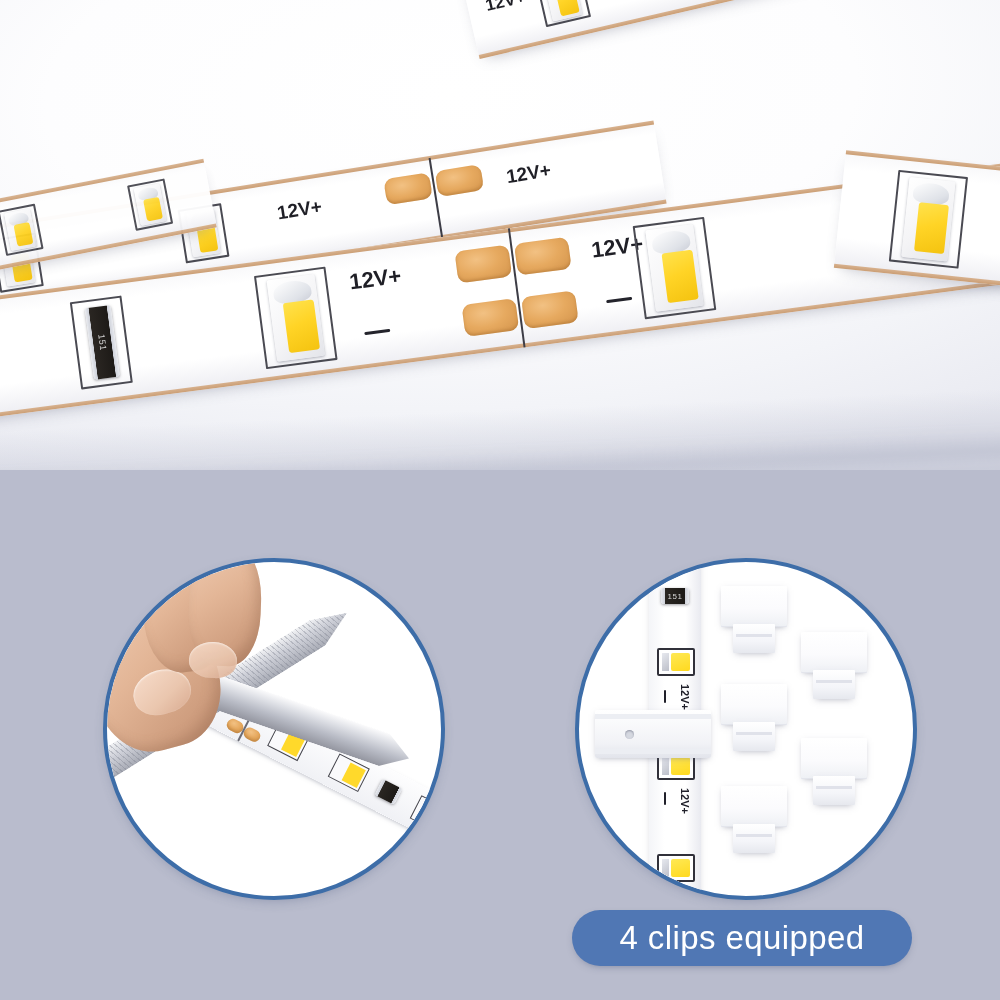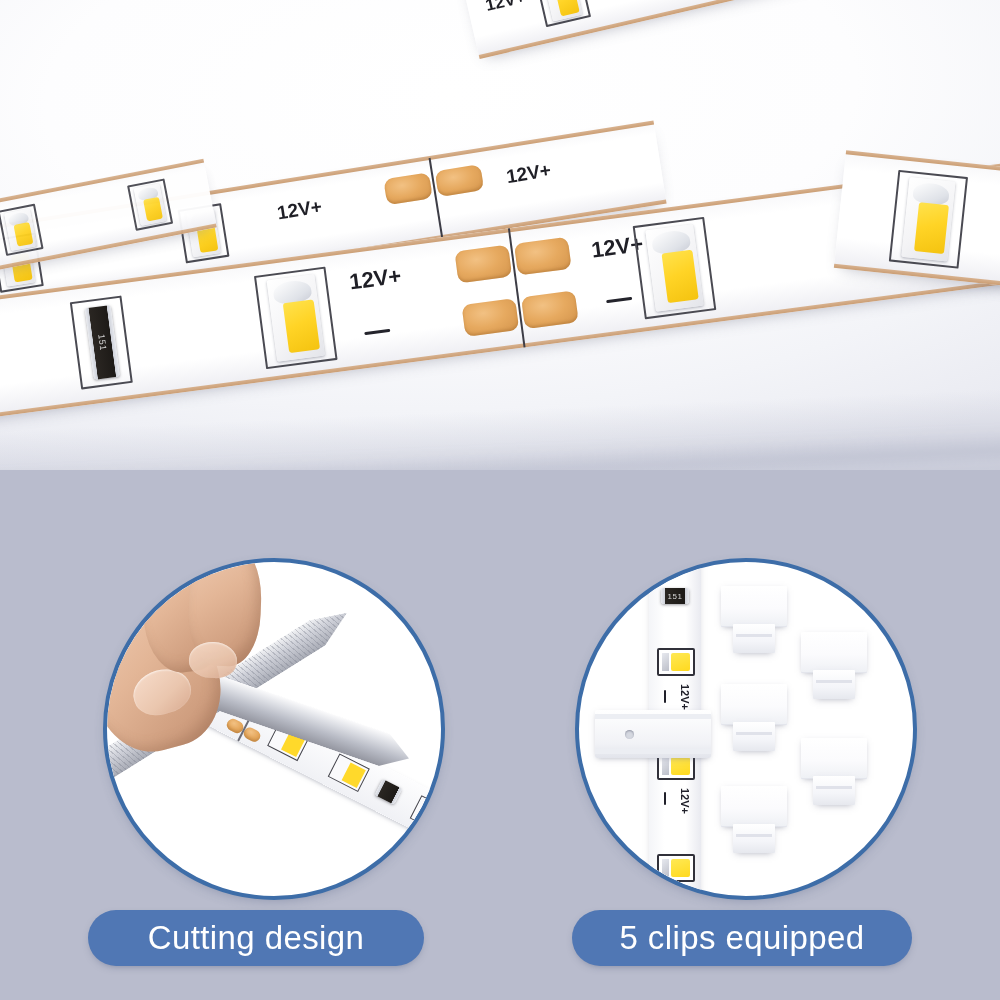--- a/index.html
+++ b/index.html
@@ -353,23 +353,20 @@
                       clip-path:polygon(0 0,92% 0,100% 50%,92% 100%,0 100%);"></div>
 
           <div class="finger" style="left:-16px;top:38px;width:126px;height:150px;transform:rotate(-15deg);"></div>
           <div class="nail" style="left:26px;top:108px;width:58px;height:44px;transform:rotate(-16deg);"></div>
           <div class="finger" style="left:36px;top:-12px;width:80px;height:122px;transform:rotate(-7deg);"></div>
           <div class="finger" style="left:82px;top:-22px;width:72px;height:126px;transform:rotate(2deg);"></div>
           <div class="nail" style="left:82px;top:80px;width:48px;height:36px;transform:rotate(3deg);opacity:.9;"></div>
         </div>
       </div>
 
-      <div class="badge" style="left:88px;top:440px;width:336px;height:56px;">
-        <span>Cutting design</span>
-      </div>
     </div>
 
     <div class="feature" style="left:500px;top:0;width:500px;height:530px;">
 
       <div class="circle" style="left:75px;top:88px;width:334px;height:334px;">
         <div class="circle-inner">
 
           <div class="vstrip" style="left:70px;top:-10px;width:52px;height:360px;">
             <div class="resistor" style="left:12px;top:36px;width:28px;height:16px;">
               <div class="rcode" style="transform:none;font-size:8px;">151</div>
@@ -422,18 +419,18 @@
           <div class="clip" style="left:142px;top:224px;width:66px;height:66px;">
             <div class="body"></div>
             <div class="foot"></div>
             <div class="slot"></div>
           </div>
 
         </div>
       </div>
 
       <div class="badge" style="left:72px;top:440px;width:340px;height:56px;">
-        <span>5 clips equipped</span>
+        <span>4 clips equipped</span>
       </div>
     </div>
 
   </div>
 </div>
 
 </body></html>

